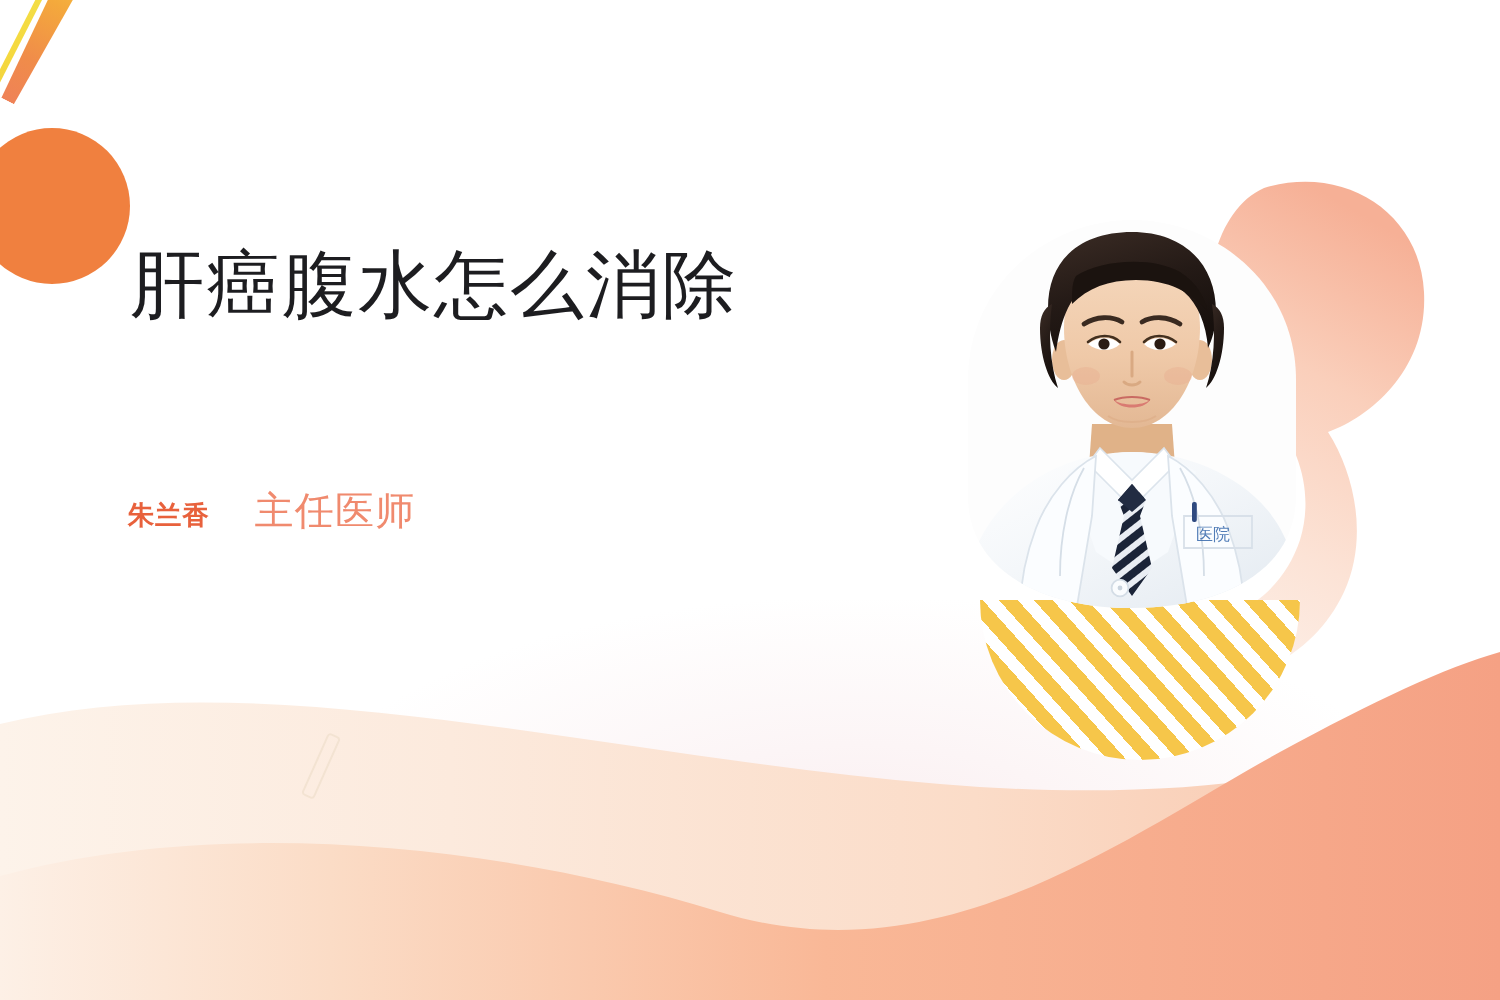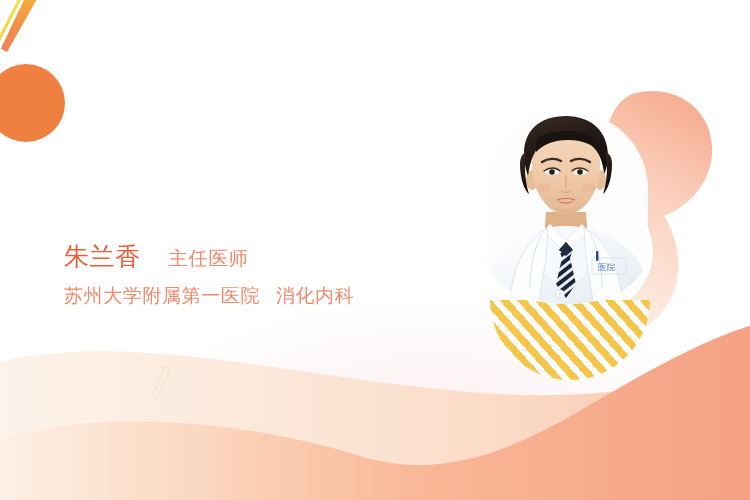--- a/index.html
+++ b/index.html
@@ -115,31 +115,31 @@
   }
 
   .doc-line1 {
     position: absolute;
     left: 64px;
     top: 243px;
     white-space: nowrap;
     line-height: 26px;
   }
   .doc-name {
-    font-size: 25px;
-    font-weight: normal;
+    font-size: 13px;
+    font-weight: bold;
     color: #E8613C;
     letter-spacing: 0.6px;
   }
   .doc-title {
     font-size: 19.5px;
     font-weight: 400;
     color: #F08A6E;
     letter-spacing: 0.6px;
-    margin-left: 23px;
+    margin-left: 18px;
   }
 
   .doc-line2 {
     position: absolute;
     left: 64px;
     top: 283px;
     font-size: 19px;
     font-weight: 400;
     color: #F08A6E;
     letter-spacing: 0.6px;
@@ -254,28 +254,25 @@
              C118,150 124,182 112,208
              C98,238 68,254 34,256
              C26,256 20,250 20,242
              C20,234 26,228 34,226
              C62,222 82,206 90,182
              C98,156 88,128 66,110
              C52,98 44,84 44,66
              C44,38 54,14 72,6 Z" fill="url(#gradCrescent)"></path>
   </svg>
 
+  <div class="headline">肝癌腹水怎么消除</div>
 
   <div class="doc-line1">
     <span class="doc-name">朱兰香</span>
     <span class="doc-title">主任医师</span>
-  </div>
-  <div class="doc-line2">
-    <span>苏州大学附属第一医院</span>
-    <span class="doc-dept">消化内科</span>
   </div>
 
   <div class="portrait-wrap">
 
     <div class="striped-circle">
       <div class="stripes"></div>
     </div>
 
     <div class="photo">
       <svg width="172" height="198" viewBox="0 0 172 198">

